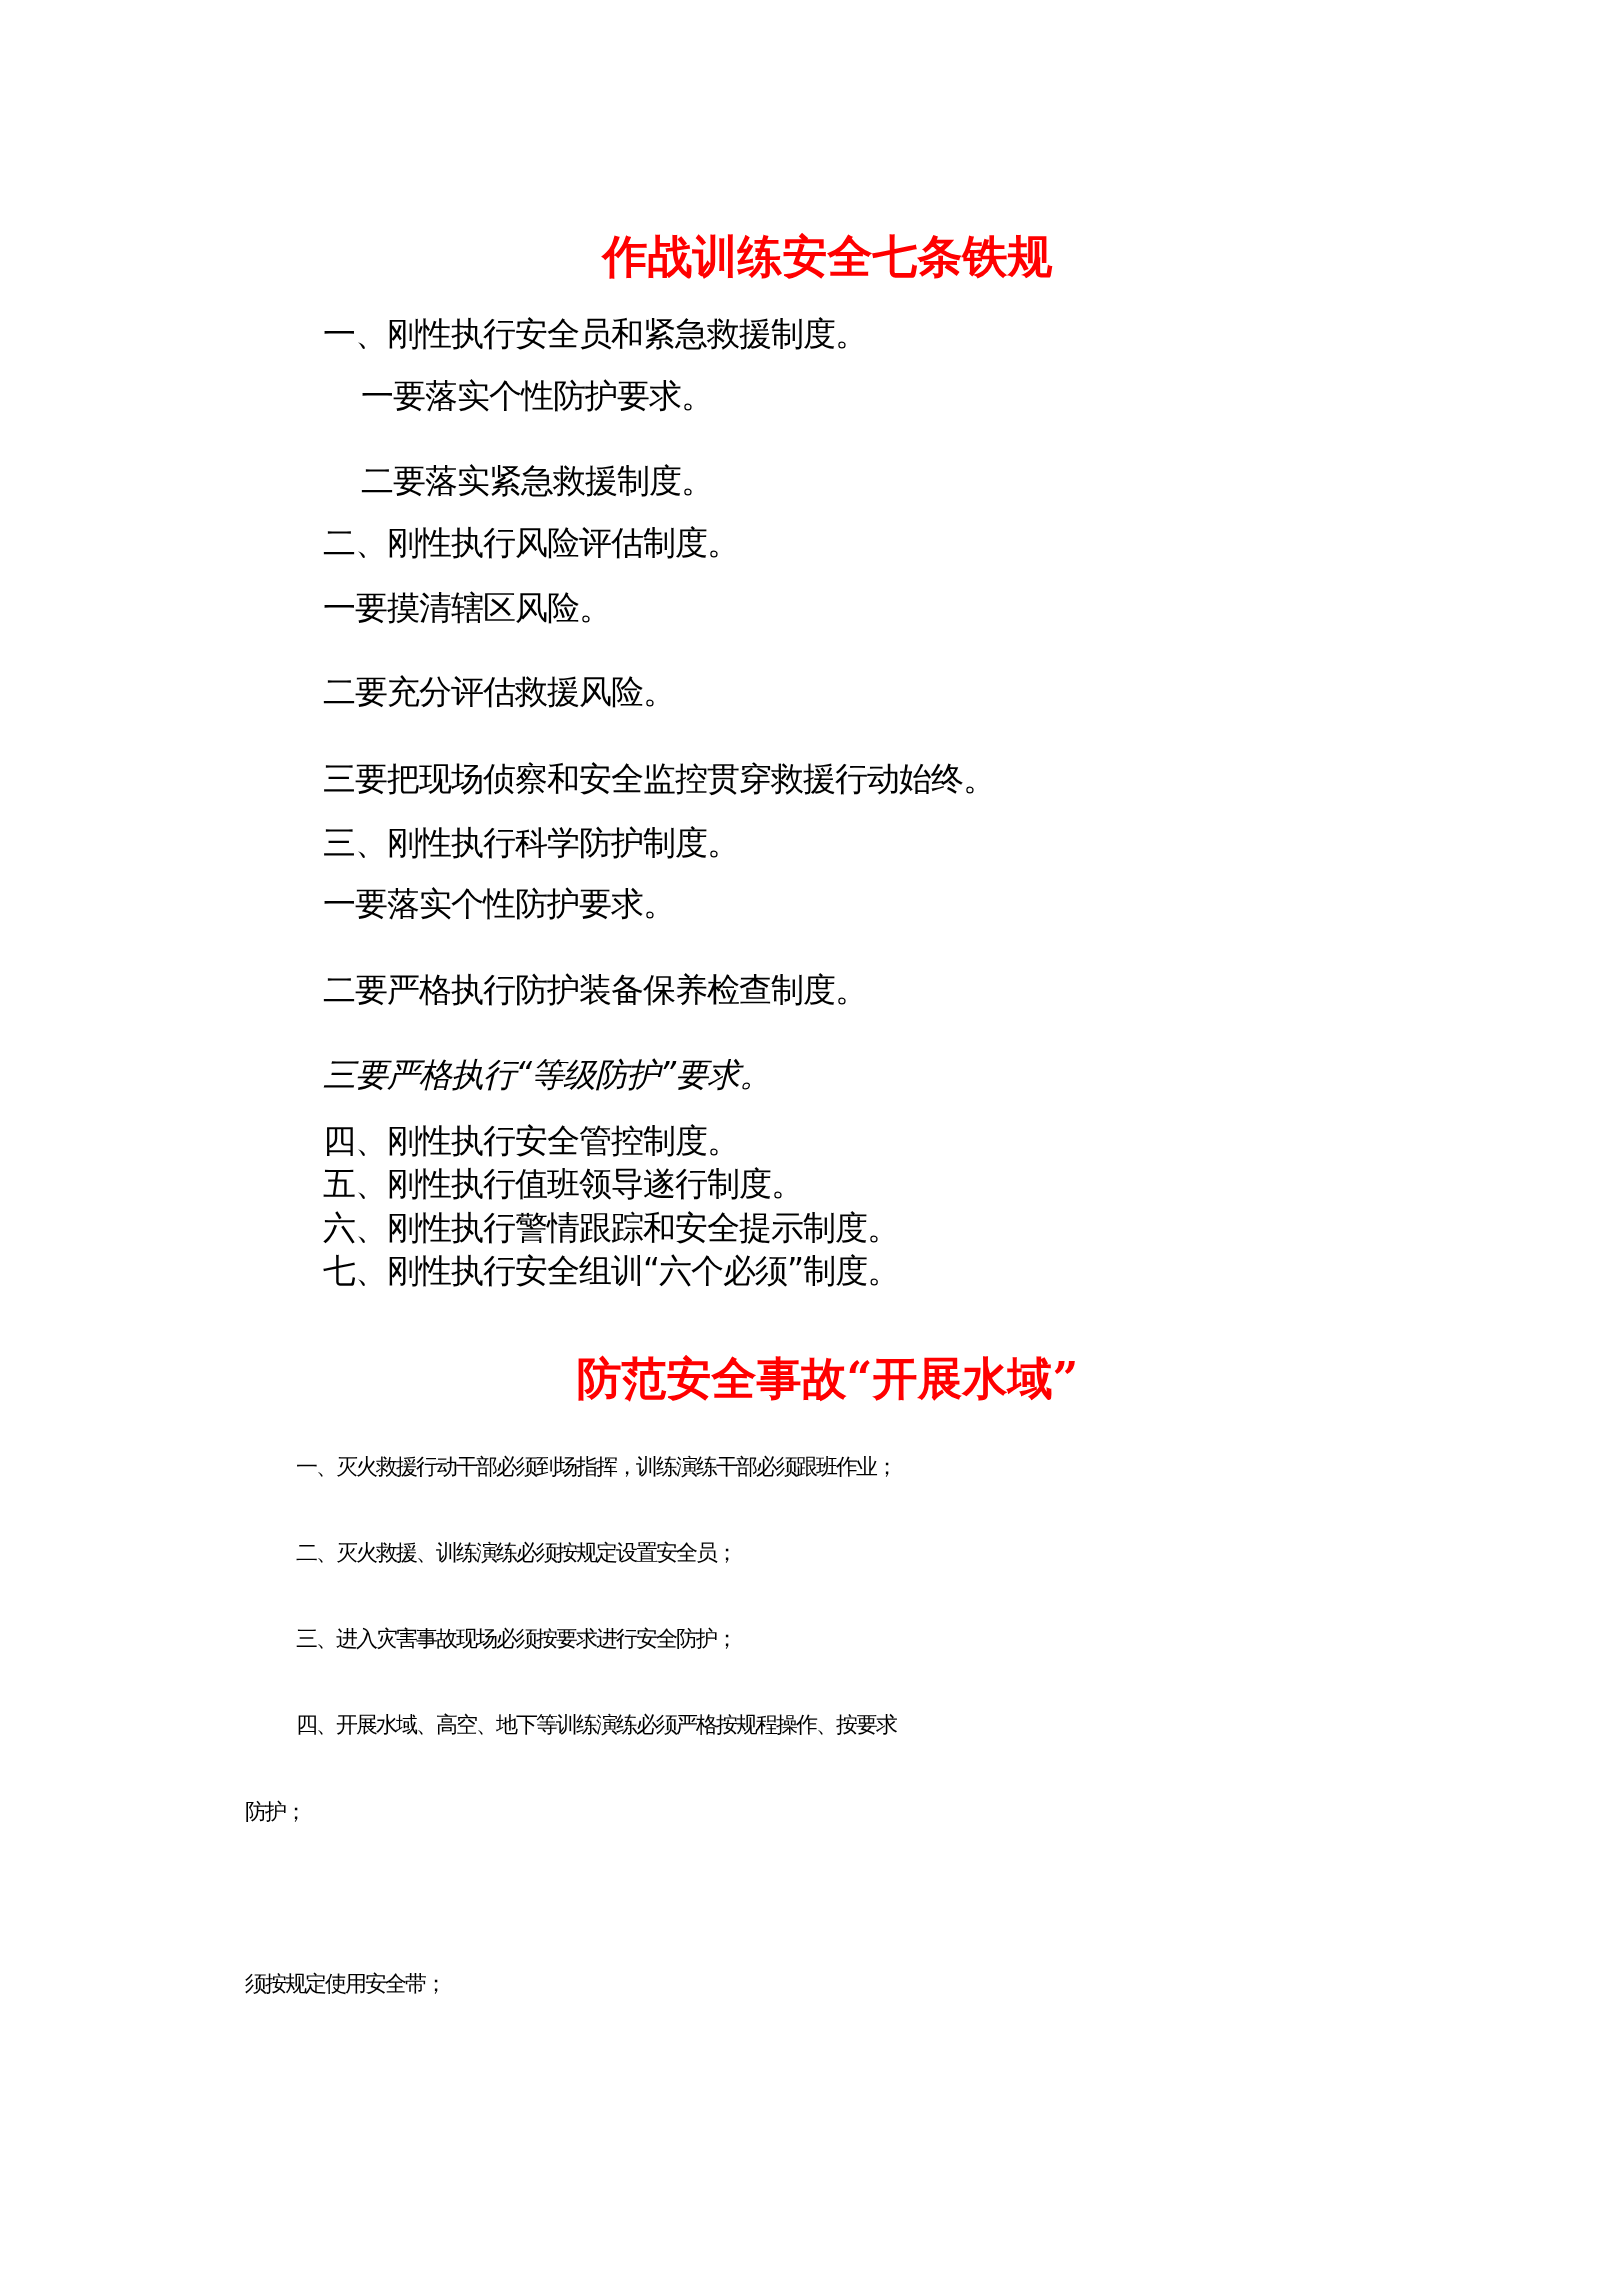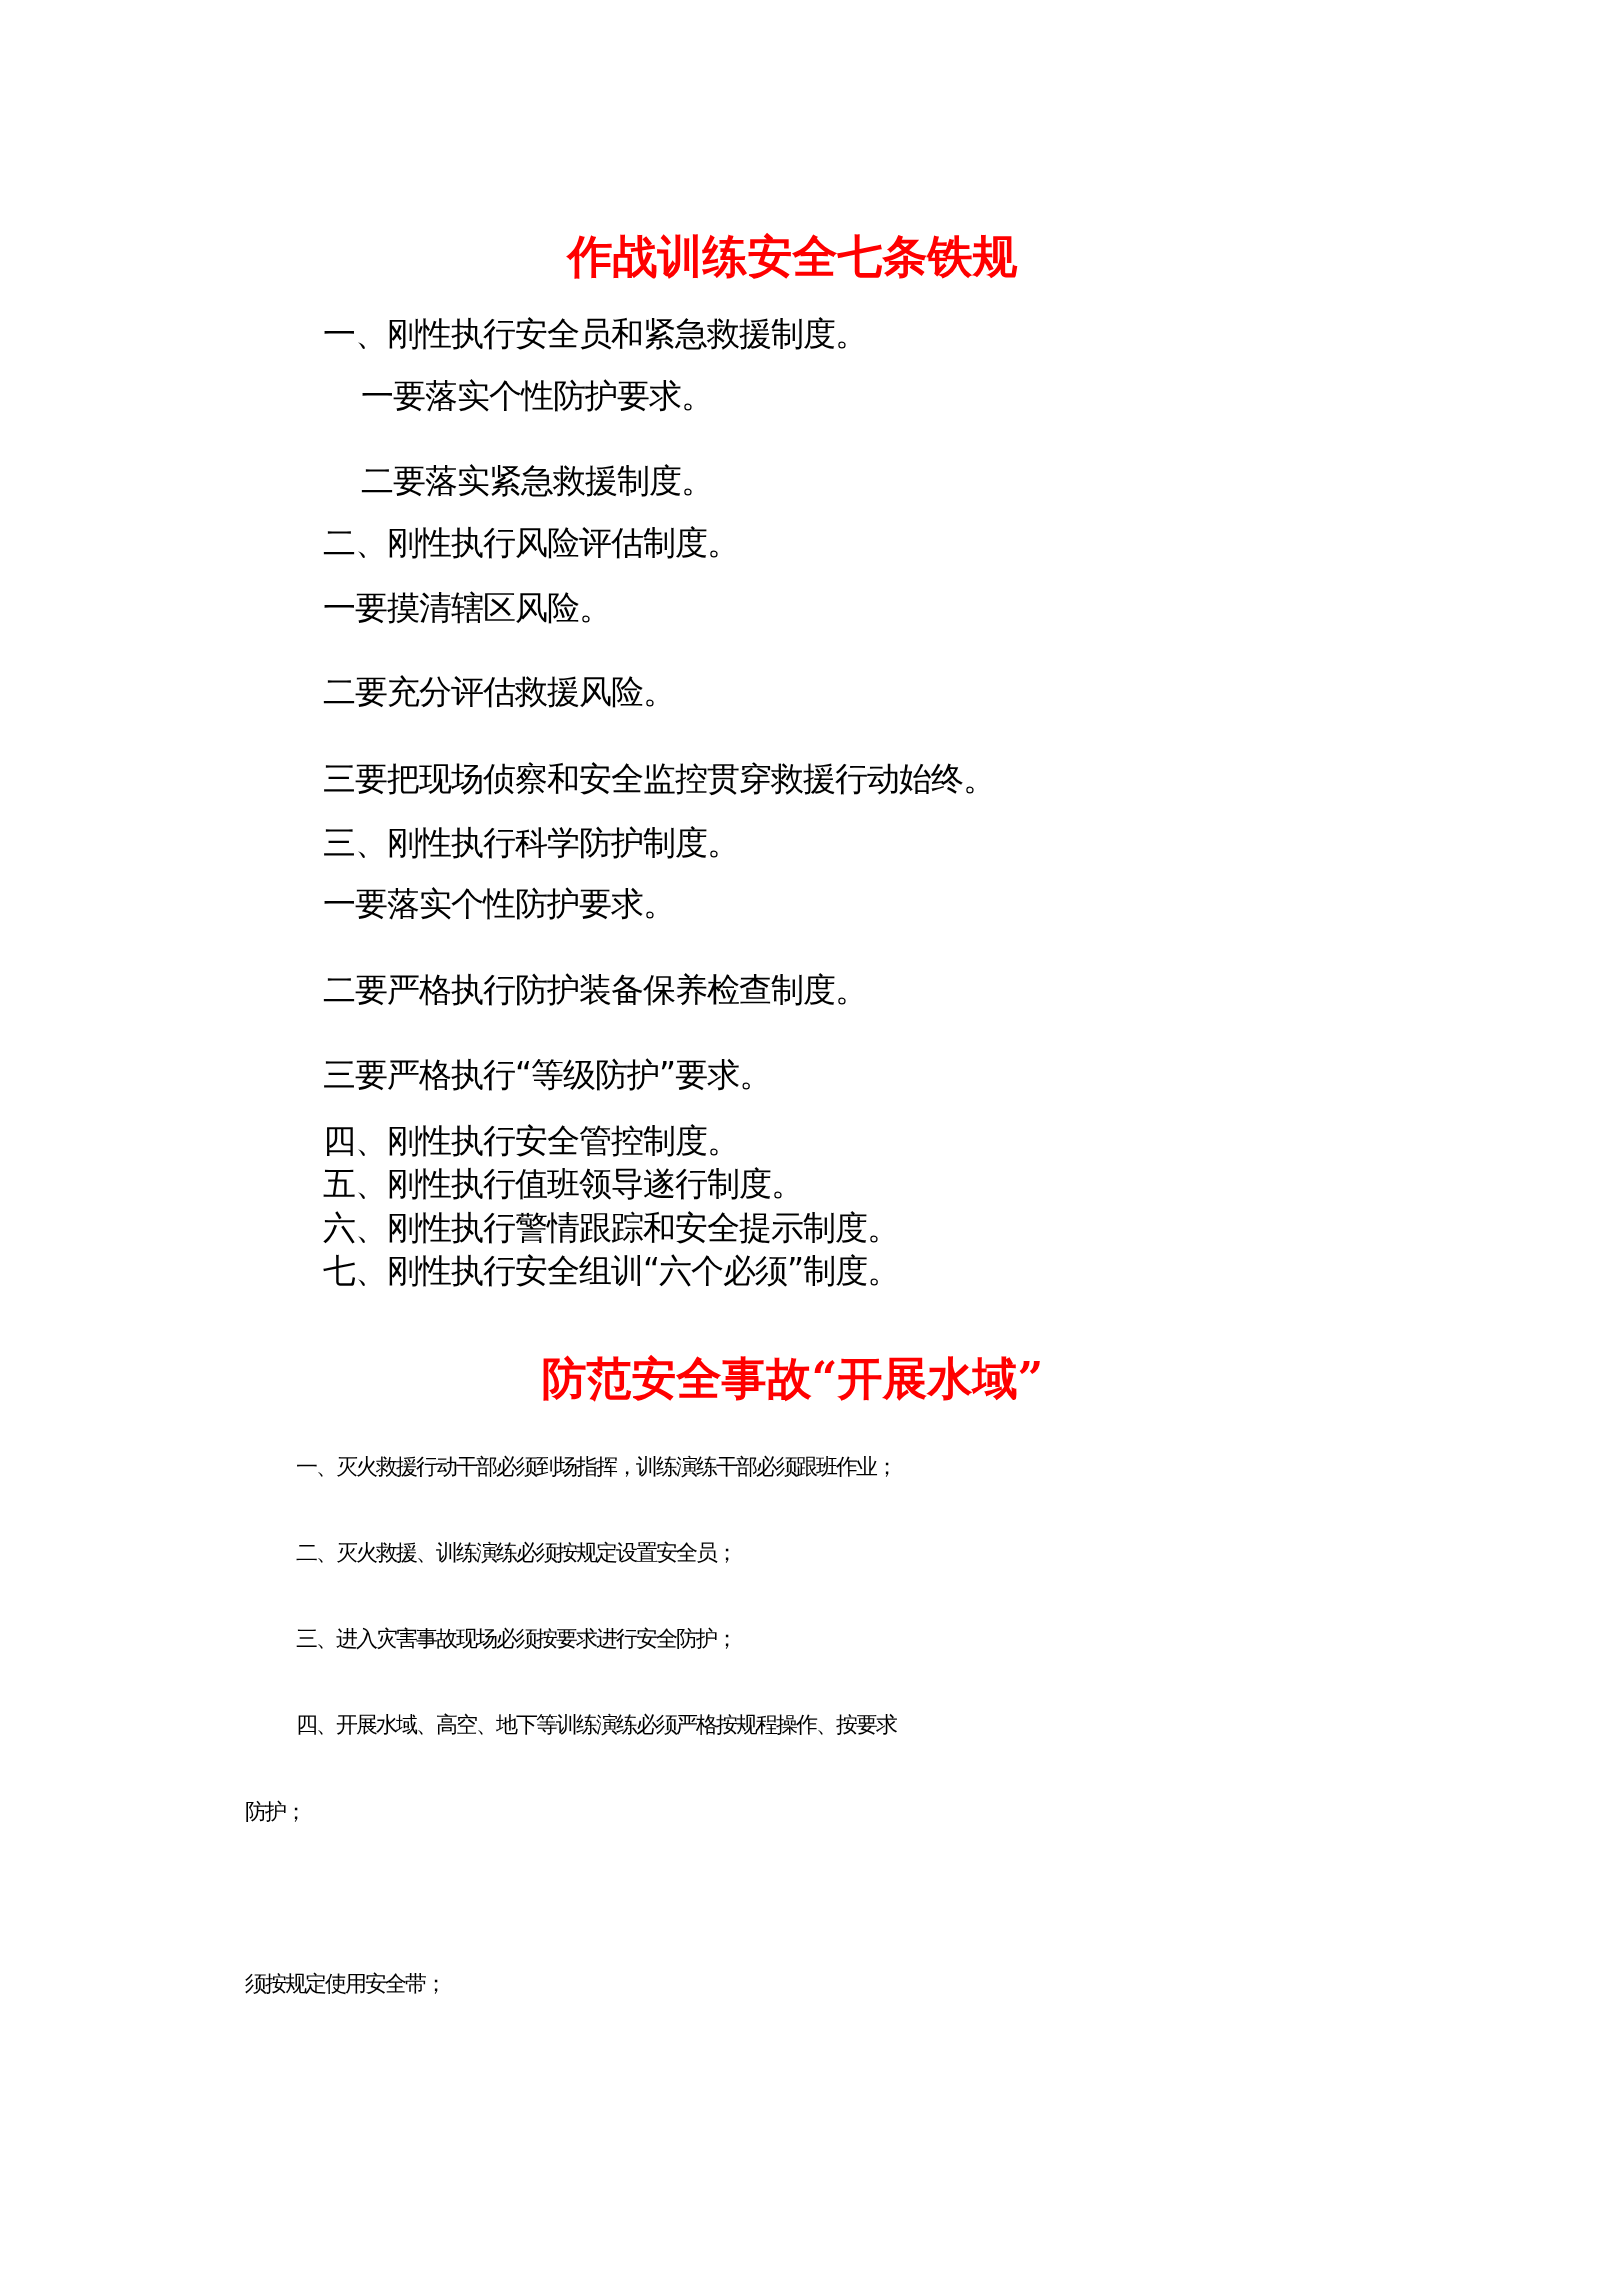--- a/index.html
+++ b/index.html
@@ -1,21 +1,21 @@
 <!DOCTYPE html>
 <html><head>
 <meta charset="utf-8">
 <style>
   html, body { margin: 0; padding: 0; background: #ffffff; }
   body { width: 1621px; height: 2293px; position: relative; overflow: hidden;
          font-family: "DejaVu Sans", "Liberation Sans", sans-serif; color: #000; }
   .page { position: absolute; left: 0; top: 0; width: 1621px; height: 2293px; }
   .title { position: absolute; left: 0; width: 1585px; text-align: center;
            color: #ff0000; font-family: "DejaVu Serif", "Liberation Serif", serif;
-           font-size: 45px; font-weight: bold; line-height: 59px; white-space: nowrap; }
+           font-size: 45px; font-weight: bold; line-height: 59px; white-space: nowrap; padding-left: 35px; }
   .line { position: absolute; white-space: nowrap; font-size: 33px; line-height: 43px;
           letter-spacing: -1px; }
   .p2 { font-size: 22px; letter-spacing: -2px; }
 </style>
 </head>
 <body>
 
 <div class="page">
 
   <div class="title" style="top:227px;">作战训练安全七条铁规</div>
@@ -25,21 +25,21 @@
   <div class="line" style="left:361px; top:459px;">二要落实紧急救援制度。</div>
 
   <div class="line" style="left:323px; top:521px;">二、刚性执行风险评估制度。</div>
   <div class="line" style="left:323px; top:586px;">一要摸清辖区风险。</div>
   <div class="line" style="left:323px; top:670px;">二要充分评估救援风险。</div>
   <div class="line" style="left:323px; top:757px;">三要把现场侦察和安全监控贯穿救援行动始终。</div>
 
   <div class="line" style="left:323px; top:821px;">三、刚性执行科学防护制度。</div>
   <div class="line" style="left:323px; top:882px;">一要落实个性防护要求。</div>
   <div class="line" style="left:323px; top:968px;">二要严格执行防护装备保养检查制度。</div>
-  <div class="line" style="left:323px; top:1053px;">三要严格执行“等级防护”要求。</div>
+  <div class="line" style="left:323px; top:1053px;font-style:italic;">三要严格执行“等级防护”要求。</div>
 
   <div class="line" style="left:323px; top:1119px;">四、刚性执行安全管控制度。</div>
   <div class="line" style="left:323px; top:1162px;">五、刚性执行值班领导遂行制度。</div>
   <div class="line" style="left:323px; top:1206px;">六、刚性执行警情跟踪和安全提示制度。</div>
   <div class="line" style="left:323px; top:1249px;">七、刚性执行安全组训“六个必须”制度。</div>
 
   <div class="title" style="top:1349px;">防范安全事故“开展水域”</div>
 
   <div class="line p2" style="left:296px; top:1445px;">一、灭火救援行动干部必须到场指挥，训练演练干部必须跟班作业；</div>
   <div class="line p2" style="left:296px; top:1617px;">三、进入灾害事故现场必须按要求进行安全防护；</div>

